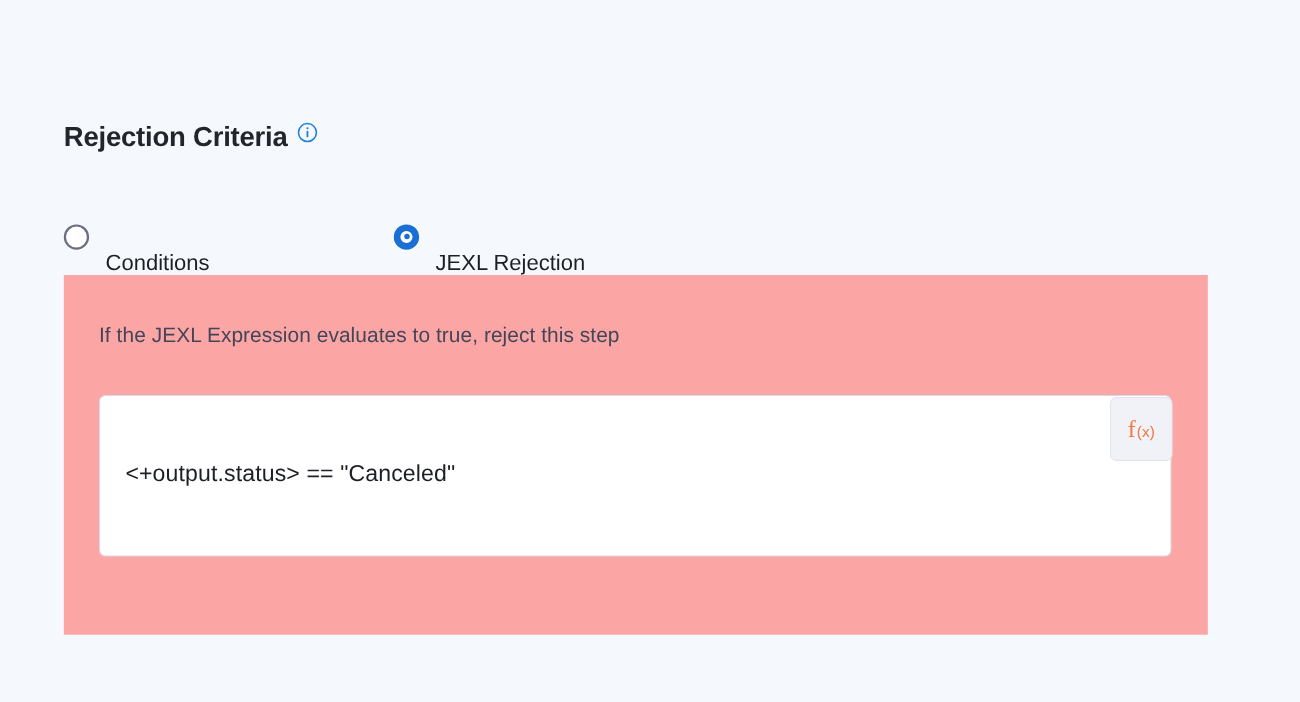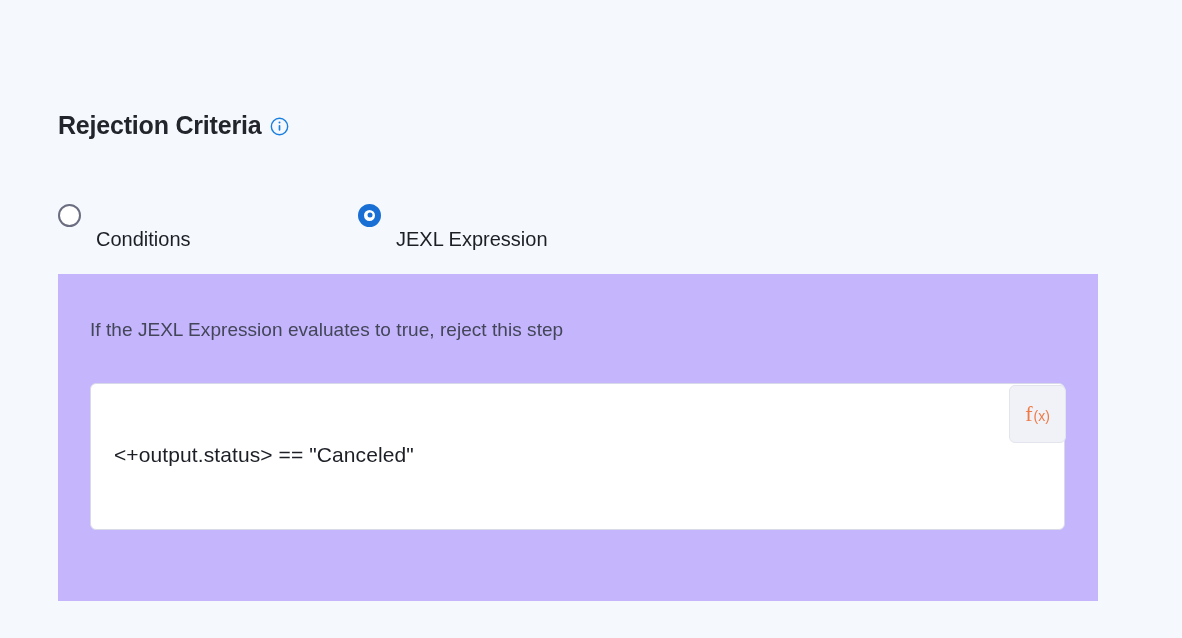--- a/index.html
+++ b/index.html
@@ -15,21 +15,21 @@
     position: relative;
     -webkit-font-smoothing: antialiased;
   }
 
   
   .section-header {
     position: absolute;
     left: 58px;
     top: 108px;
     display: flex;
-    align-items: center;
+    align-items: flex-start;
     gap: 9px;
     height: 34px;
   }
   .section-title {
     font-size: 25px;
     font-weight: bold;
     color: #22252b;
     letter-spacing: -0.2px;
     line-height: 34px;
     white-space: nowrap;
@@ -94,24 +94,24 @@
     color: #1c1f26;
     line-height: 34px;
     white-space: nowrap;
     margin-top: 47px;
   }
 
   
   .panel {
     position: absolute;
     left: 58px;
-    top: 274px;
+    top: 250px;
     width: 1040px;
     height: 327px;
-    background: #c4b5fd;
+    background: #fca5a5;
     box-sizing: border-box;
   }
 
   .panel-description {
     position: absolute;
     left: 32px;
     top: 45px;
     font-size: 19px;
     color: #434658;
     letter-spacing: 0.05px;
@@ -192,21 +192,21 @@
 
 <div class="radio-row">
 
   <div class="radio-option opt-conditions">
     <span class="radio-mark unselected"></span>
     <span class="radio-label">Conditions</span>
   </div>
 
   <div class="radio-option opt-jexl">
     <span class="radio-mark selected"></span>
-    <span class="radio-label">JEXL Expression</span>
+    <span class="radio-label">JEXL Rejection</span>
   </div>
 
 </div>
 
 <div class="panel">
 
   <div class="panel-description">If the JEXL Expression evaluates to true, reject this step</div>
 
   <div class="expr-wrap">
 

